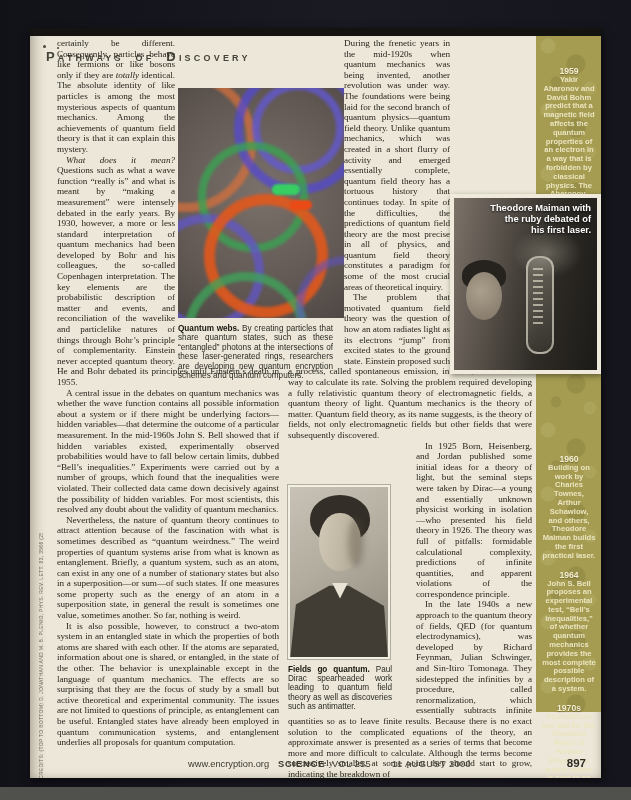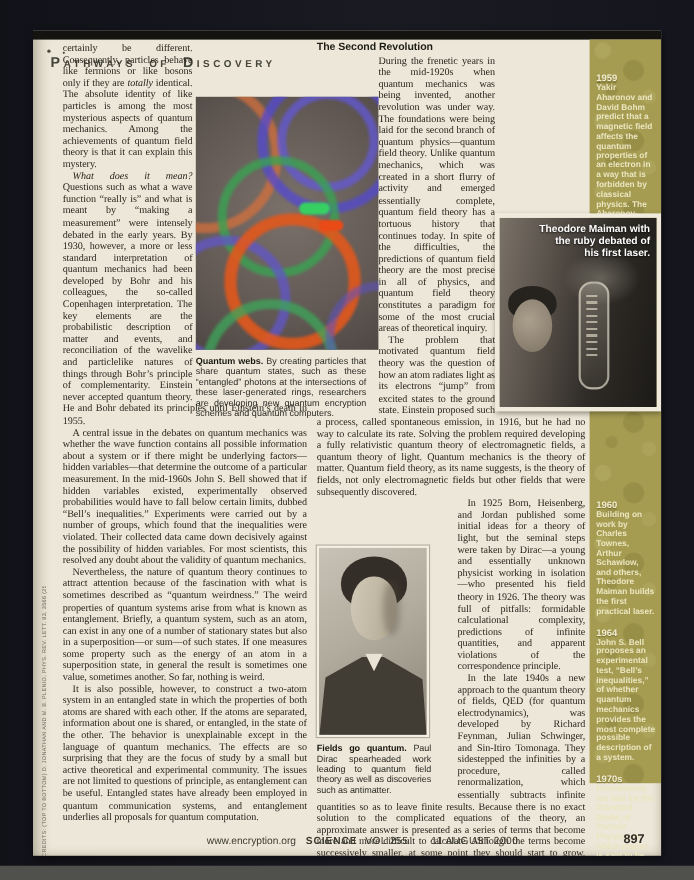--- a/index.html
+++ b/index.html
@@ -60,21 +60,21 @@
   .m-glow{position:absolute;left:58px;top:30px;width:70px;height:50px;background:radial-gradient(ellipse,rgba(235,230,210,.28),transparent 70%);}
   .m-cap{position:absolute;right:6px;top:5px;width:102px;text-align:right;font-family:"Liberation Sans",sans-serif;
       font-weight:bold;font-size:9.3px;line-height:11px;color:#ffffff;text-shadow:0 1px 2px rgba(0,0,0,.8);}
   
   .sidebar{position:absolute;left:506px;top:8px;width:65px;height:676px;background-color:#a59c51;
       background-image:
         radial-gradient(circle at 12px 10px, rgba(255,248,200,.10) 7px, transparent 8px),
         radial-gradient(circle at 40px 28px, rgba(88,80,28,.18) 9px, transparent 10px),
         radial-gradient(circle at 54px 52px, rgba(255,248,200,.08) 6px, transparent 7px),
         radial-gradient(circle at 20px 46px, rgba(88,80,28,.15) 5px, transparent 6px);
-      background-size:64px 64px;box-sizing:border-box;padding:30px 5px 0 6px;}
+      background-size:64px 64px;box-sizing:border-box;padding:30px 5px 0 6px;text-align:center;}
   .sb-entry{margin-bottom:9px;font-family:"Liberation Sans",sans-serif;}
   .sb-year{font-weight:bold;font-size:8.6px;color:#f4efd2;text-shadow:0 1px 1px rgba(70,60,20,.5);}
   .sb-text{font-size:7.6px;line-height:8.8px;color:#ebe5c0;font-weight:bold;}
   .sb-photo-gap{height:184px;}
   
   .footer{position:absolute;left:0;top:731px;width:100%;height:16px;font-family:"Liberation Sans",sans-serif;color:#3c3a31;font-size:9.3px;}
   .f-url{position:absolute;left:158px;}
   .f-journal{position:absolute;left:248px;letter-spacing:.8px;font-weight:bold;}
   .f-vol{position:absolute;left:302px;letter-spacing:.4px;}
   .f-date{position:absolute;left:362px;letter-spacing:.4px;}
@@ -114,21 +114,20 @@
       <div class="ring r5"></div>
       <div class="ring r7"></div>
       <div class="ring r8"></div>
       <div class="seg seg-green"></div>
       <div class="seg seg-red"></div>
     </div>
     <div class="fig-cap"><span class="cap-lead">Quantum webs.</span><span> By creating particles that share quantum states, such as these “entangled” photons at the intersections of these laser-generated rings, researchers are developing new quantum encryption schemes and quantum computers.</span></div>
   </div>
 
   <div class="col col2">
-    <p class="sec-head">The Second Revolution</p>
     <span class="sp sp-l1"></span>
     <span class="sp sp-r2"></span>
     <p class="para noindent">During the frenetic years in the mid-1920s when quantum mechanics was being invented, another revolution was under way. The foundations were being laid for the second branch of quantum physics—quantum field theory. Unlike quantum mechanics, which was created in a short flurry of activity and emerged essentially complete, quantum field theory has a tortuous history that continues today. In spite of the difficulties, the predictions of quantum field theory are the most precise in all of physics, and quantum field theory constitutes a paradigm for some of the most crucial areas of theoretical inquiry.</p>
     <p class="para">The problem that motivated quantum field theory was the question of how an atom radiates light as its electrons “jump” from excited states to the ground state. Einstein proposed such a process, called spontaneous emission, in 1916, but he had no way to calculate its rate. Solving the problem required developing a fully relativistic quantum theory of electromagnetic fields, a quantum theory of light. Quantum mechanics is the theory of matter. Quantum field theory, as its name suggests, is the theory of fields, not only electromagnetic fields but other fields that were subsequently discovered.</p>
     <div class="fig-dirac">
       <div class="dirac-img">
         <div class="d-hair"></div>
         <div class="d-face"></div>
         <div class="d-shadow"></div>
         <div class="d-suit"></div>

